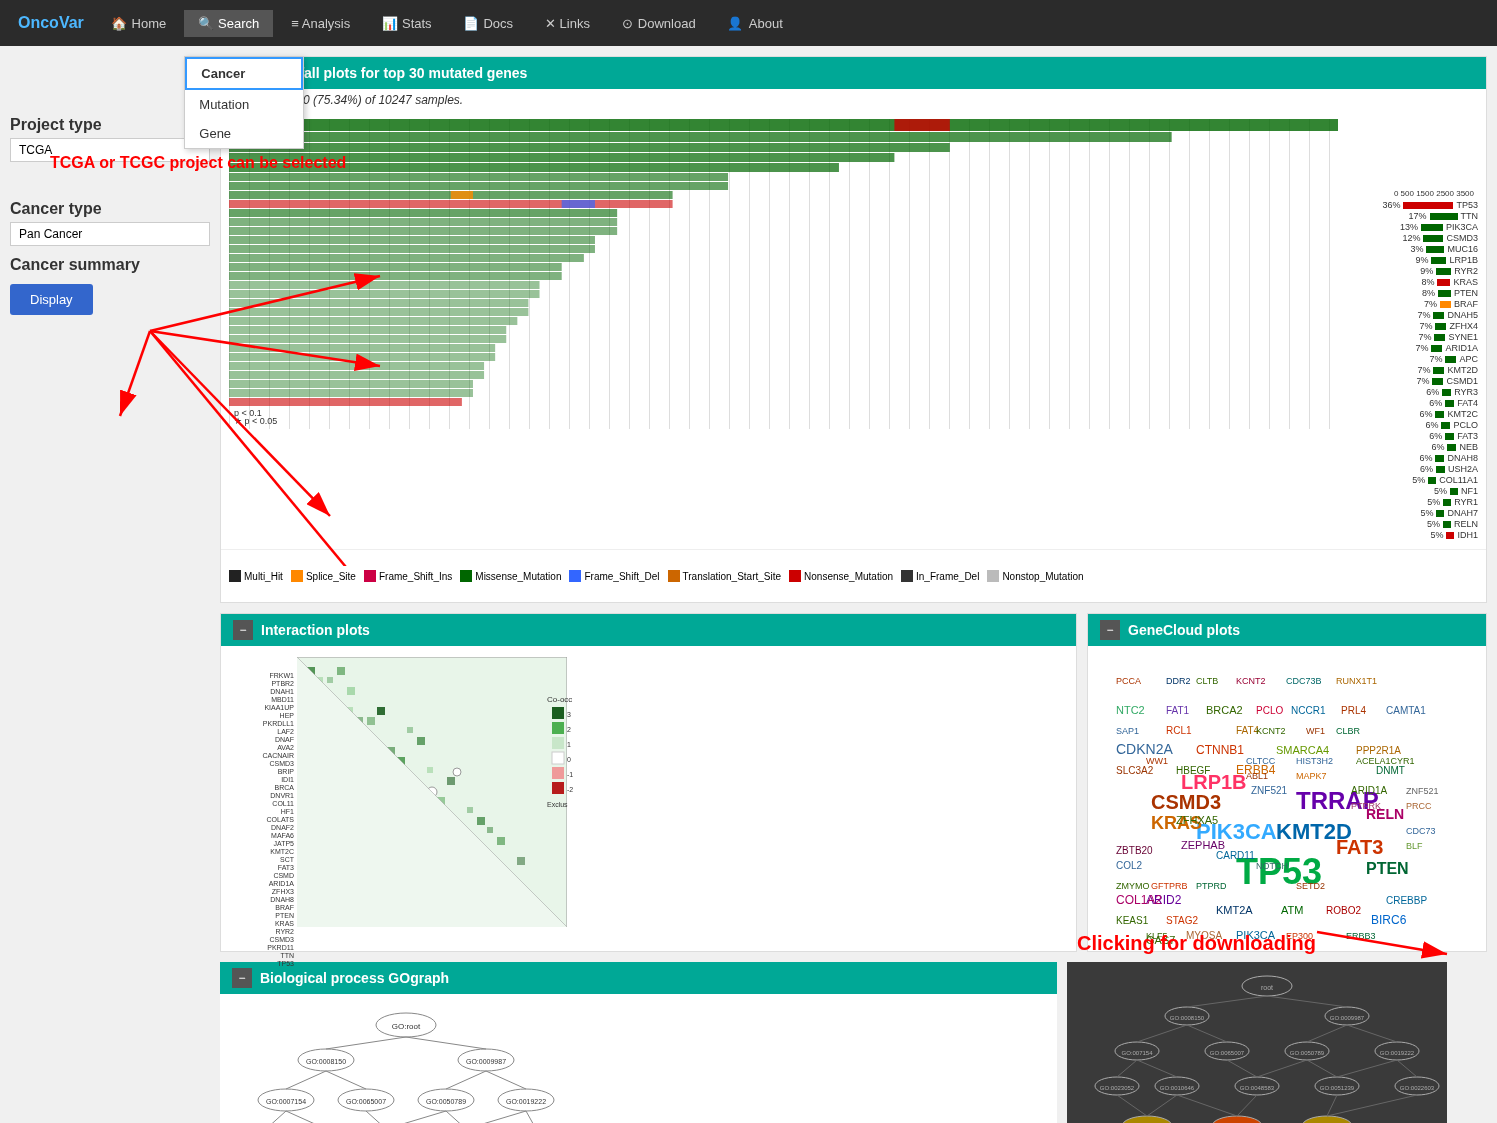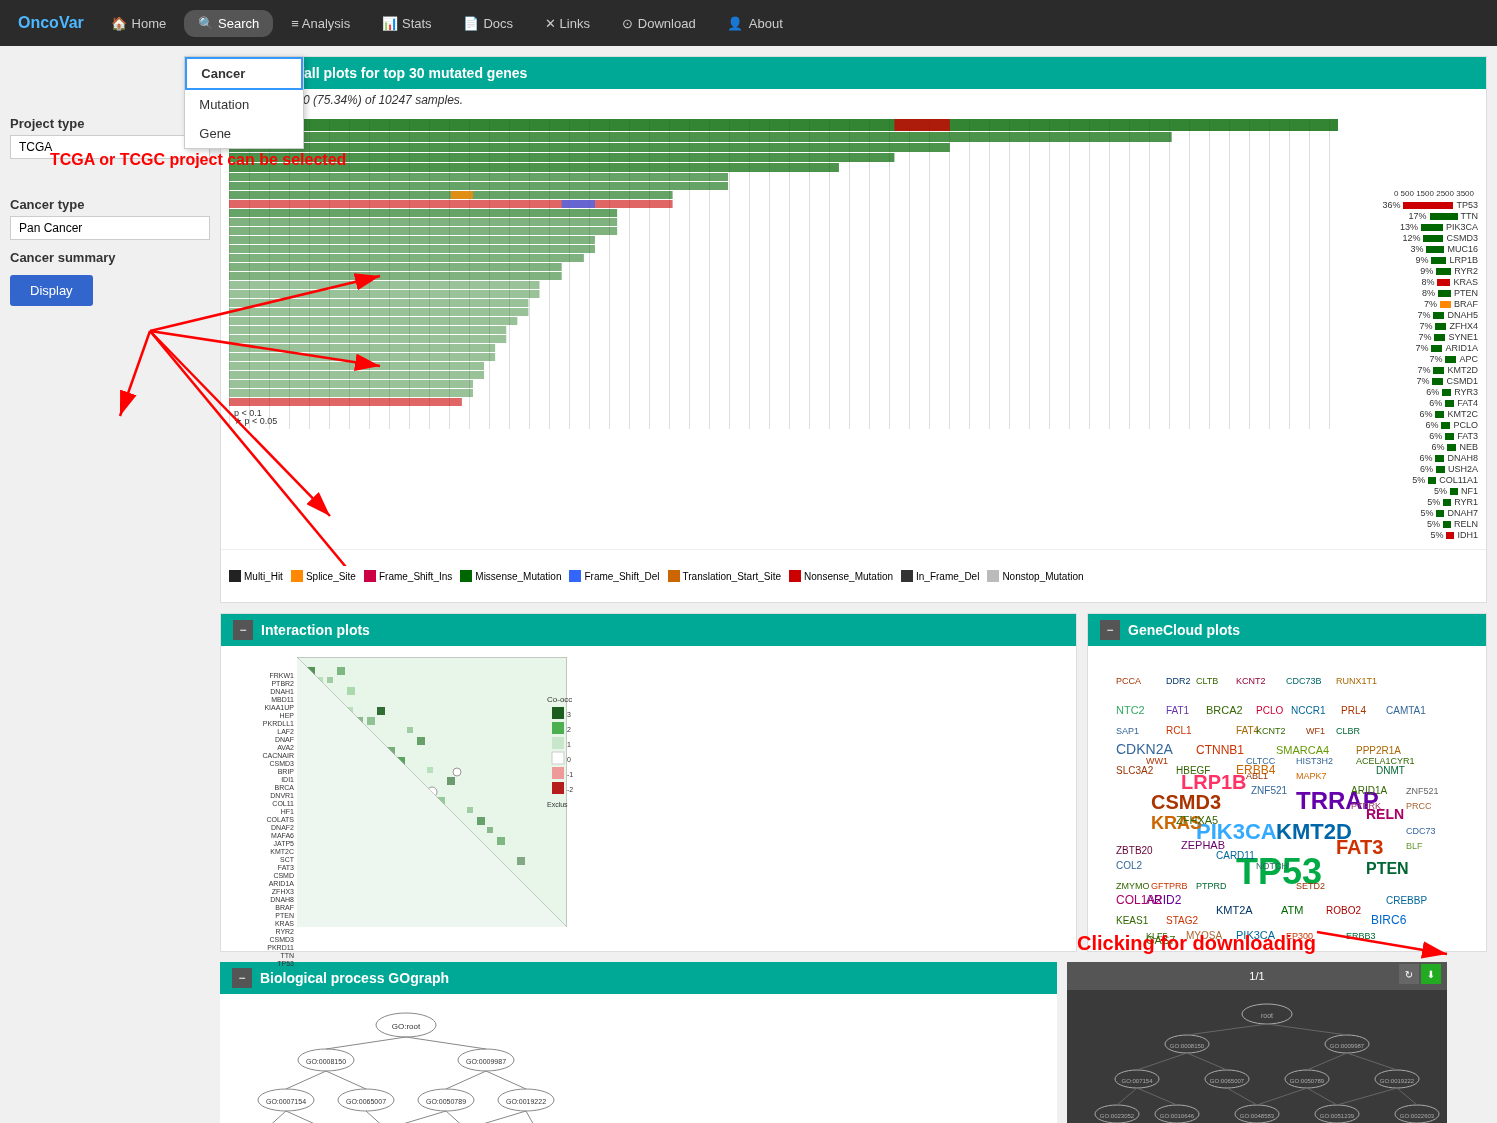--- a/index.html
+++ b/index.html
@@ -26,21 +26,20 @@
       cursor: pointer;
       display: flex;
       align-items: center;
       gap: 5px;
       height: 100%;
       font-size: 13px;
     }
     .nav-item.active {
       background: #555;
       color: white;
-      border-radius: 11px;
     }
 
     
     .dropdown-container {
       position: relative;
     }
     .dropdown-menu {
       position: absolute;
       top: 46px;
       left: 0;
@@ -72,21 +71,21 @@
     }
 
     
     .left-panel {
       width: 200px;
       flex-shrink: 0;
       padding-top: 60px;
     }
     .form-label {
       font-weight: bold;
-      font-size: 13px;
+      font-size: 16px;
       color: #333;
       margin-bottom: 4px;
       display: block;
     }
     .form-input {
       width: 100%;
       border: 1px solid #ccc;
       padding: 4px 8px;
       font-size: 12px;
       margin-bottom: 10px;
@@ -924,27 +923,20 @@
 
         <svg style="position:absolute; top:-40px; left:0; width:420px; height:50px; pointer-events:none; z-index:15;">
           <defs>
             <marker id="arrowhead2" markerWidth="10" markerHeight="7" refX="10" refY="3.5" orient="auto">
               <polygon points="0 0, 10 3.5, 0 7" fill="red"></polygon>
             </marker>
           </defs>
           <line x1="250" y1="10" x2="380" y2="32" stroke="red" stroke-width="2.5" marker-end="url(#arrowhead2)"></line>
         </svg>
         <div class="dark-viewer" style="position:relative;">
-          <div class="dark-viewer-header">
-            <span>1/1</span>
-            <div class="dark-viewer-btns">
-              <button class="viewer-btn">↻</button>
-              <button class="viewer-btn" style="background:#22aa22;">⬇</button>
-            </div>
-          </div>
           
           <svg width="400" height="268" style="margin-top:4px;">
             <rect width="400" height="268" fill="#3a3a3a"></rect>
 
             <ellipse cx="200" cy="20" rx="25" ry="10" fill="none" stroke="#aaa" stroke-width="1"></ellipse>
             <text x="200" y="24" font-size="7" text-anchor="middle" fill="#aaa">root</text>
 
             <ellipse cx="120" cy="50" rx="22" ry="9" fill="none" stroke="#aaa" stroke-width="1"></ellipse>
             <text x="120" y="54" font-size="6" text-anchor="middle" fill="#aaa">GO:0008150</text>
             <ellipse cx="280" cy="50" rx="22" ry="9" fill="none" stroke="#aaa" stroke-width="1"></ellipse>

